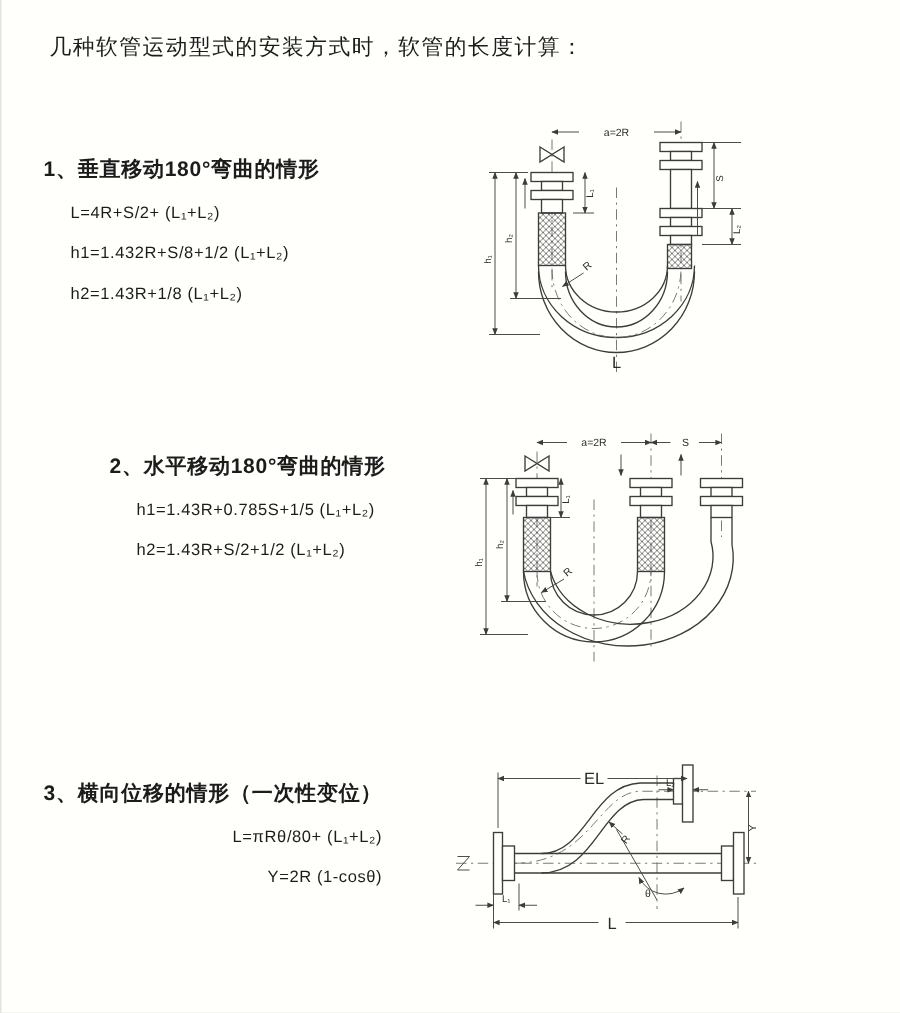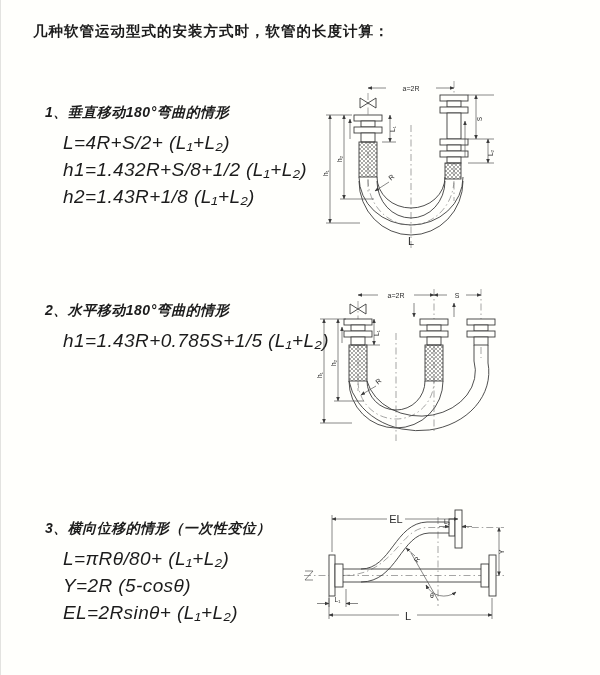--- a/index.html
+++ b/index.html
@@ -6,26 +6,26 @@
   .page{
     position:relative;width:600px;height:675px;margin:0;
     background:#fffffc;overflow:hidden;
     font-family:"Liberation Sans","DejaVu Sans",sans-serif;
     color:#1c1c1c;
     border-left:1px solid #e3e3e0;
     border-bottom:1px solid #e9e9e6;
   }
   .doc-title{
     position:absolute;left:32px;top:22px;
-    font-size:14.5px;font-weight:bold;letter-spacing:1px;white-space:nowrap;
+    font-size:14.5px;font-weight:normal;letter-spacing:1px;white-space:nowrap;
   }
-  .section{position:absolute;left:44px;font-style:italic;}
-  .sec1{top:104px;} .sec2{top:302px;} .sec3{top:520px;}
+  .section{position:absolute;left:28px;}
+  .sec1{top:104px;} .sec2{top:302px;margin-left:44px;} .sec3{top:520px;text-align:right;}
   .sec-heading{font-size:14px;font-weight:bold;letter-spacing:0.5px;margin-bottom:7px;white-space:nowrap;}
-  .formula{font-size:19px;padding-left:18px;line-height:27px;letter-spacing:0.4px;white-space:nowrap;}
+  .formula{font-size:11px;padding-left:18px;line-height:27px;letter-spacing:0.4px;white-space:nowrap;}
   .diagram{position:absolute;}
   .d1{left:315px;top:73px;} .d2{left:313px;top:283px;} .d3{left:298px;top:503px;}
   svg{display:block;}
   svg text{font-family:"Liberation Sans","DejaVu Sans",sans-serif;fill:#2b2b2b;}
   .ln{stroke:#3c3c3c;stroke-width:0.9;fill:none;}
   .thin{stroke:#474747;stroke-width:0.65;fill:none;}
   .dash{stroke:#6a6a6a;stroke-width:0.6;fill:none;stroke-dasharray:7 3 1.5 3;}
   .part{stroke:#3c3c3c;stroke-width:0.9;fill:#fffffc;}
   .braid{stroke:#3c3c3c;stroke-width:0.9;}
   .lbl{font-size:7px;}
@@ -42,27 +42,27 @@
   <div class="section sec1">
     <div class="sec-heading">1、垂直移动180°弯曲的情形</div>
     <div class="formula">L=4R+S/2+ (L₁+L₂)</div>
     <div class="formula">h1=1.432R+S/8+1/2 (L₁+L₂)</div>
     <div class="formula">h2=1.43R+1/8 (L₁+L₂)</div>
   </div>
 
   <div class="section sec2">
     <div class="sec-heading">2、水平移动180°弯曲的情形</div>
     <div class="formula">h1=1.43R+0.785S+1/5 (L₁+L₂)</div>
+    <div class="formula">h2=1.43R+S/2+1/2 (L₁+L₂)</div>
   </div>
 
   <div class="section sec3">
     <div class="sec-heading">3、横向位移的情形（一次性变位）</div>
     <div class="formula">L=πRθ/80+ (L₁+L₂)</div>
-    <div class="formula">Y=2R (5-cosθ)</div>
-    <div class="formula">EL=2Rsinθ+ (L₁+L₂)</div>
+    <div class="formula">Y=2R (1-cosθ)</div>
   </div>
 
   <svg class="diagram d1" width="270" height="185" viewBox="0 0 270 185">
     <defs>
       <pattern id="d1h" width="4" height="4" patternUnits="userSpaceOnUse">
         <path d="M0,4 L4,0 M0,0 L4,4" stroke="#555" stroke-width="0.5"></path>
       </pattern>
       <marker id="d1a" viewBox="0 0 10 10" refX="9" refY="5" markerWidth="7" markerHeight="7" orient="auto-start-reverse">
         <path d="M0,1 L10,5 L0,9 z" fill="#3c3c3c"></path>
       </marker>

